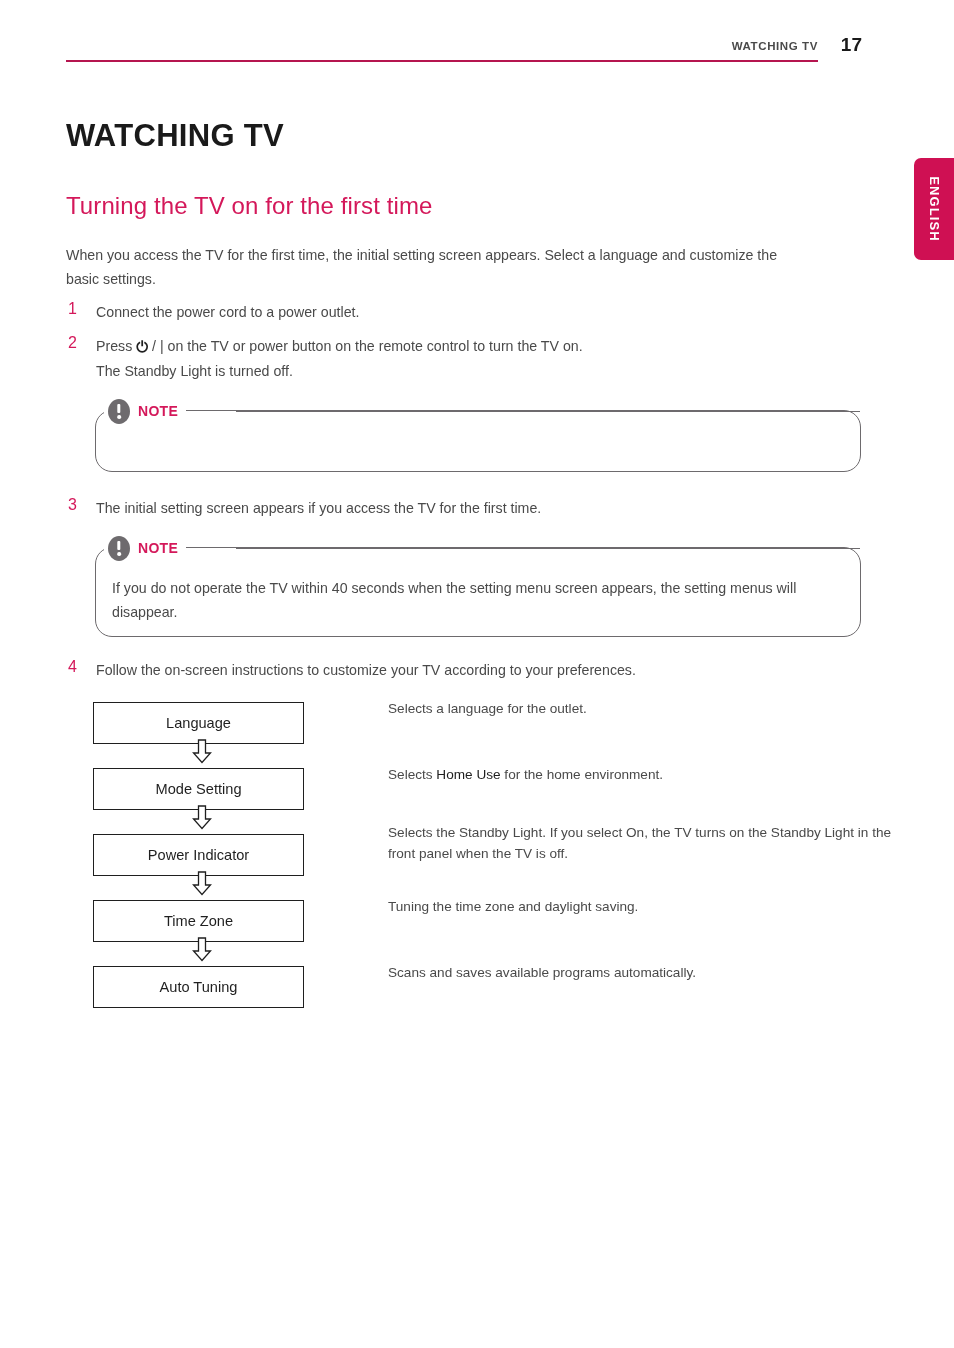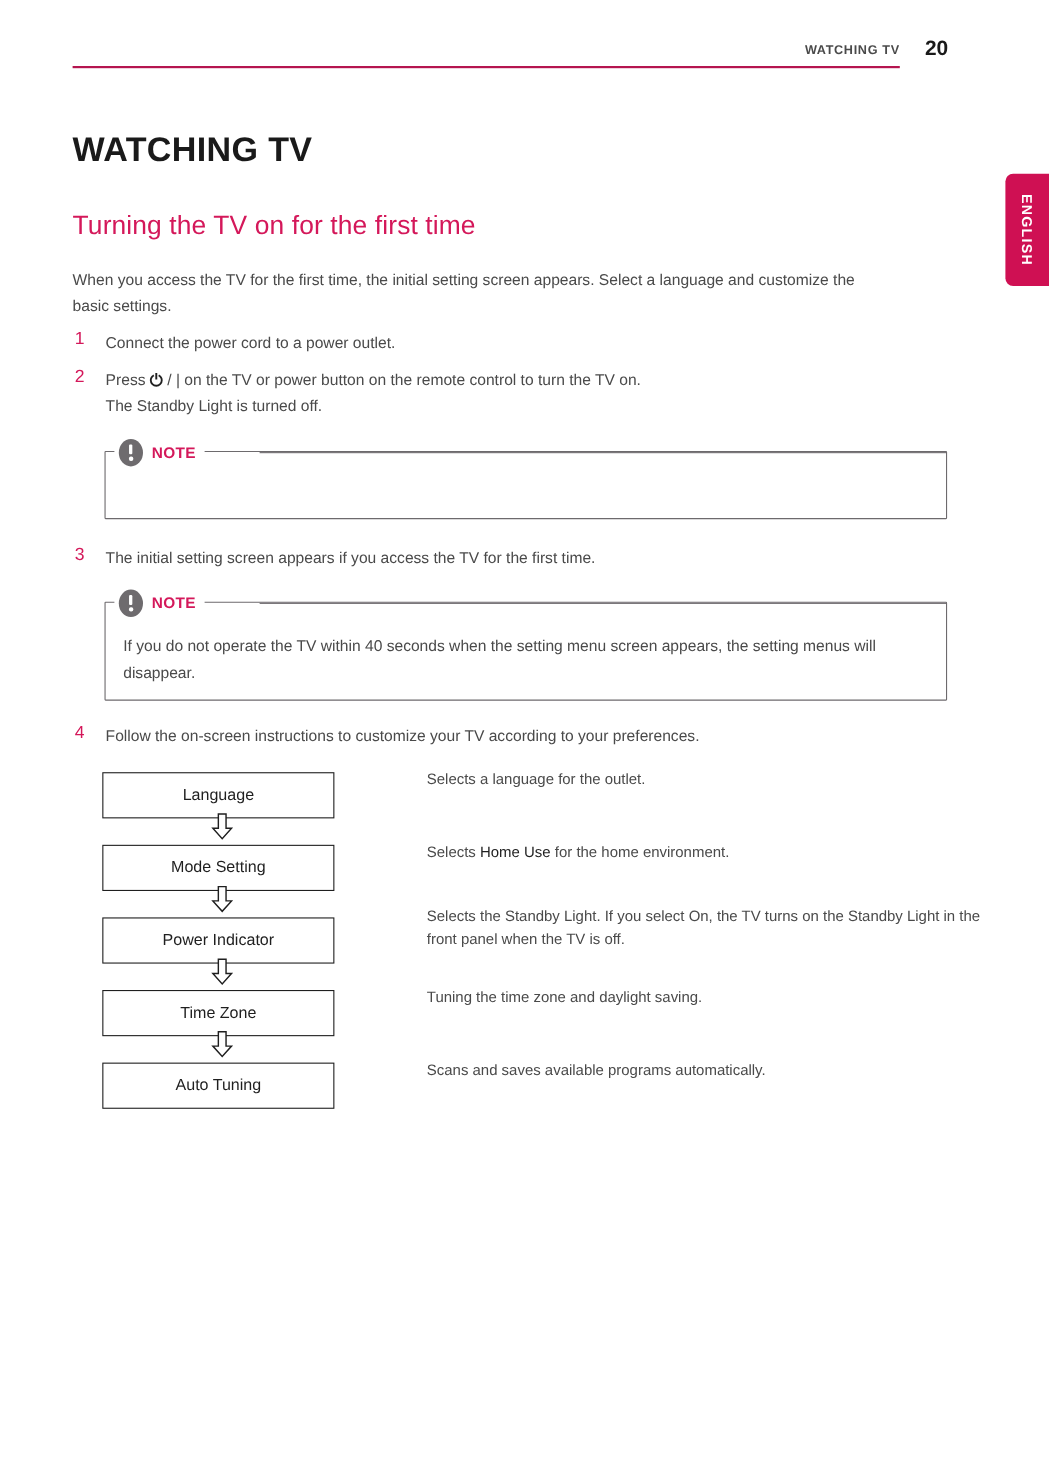--- a/index.html
+++ b/index.html
@@ -145,21 +145,21 @@
     color: #1f1f1f;
     vertical-align: -1px;
   }
 
   
   .note {
     position: absolute;
     left: 29px;
     width: 766px;
     border: 1px solid #6d6a6d;
-    border-radius: 1px;
+    border-radius: 17px;
     box-sizing: border-box;
   }
   .note-1 { top: 410px; height: 62px; }
   .note-2 { top: 547px; height: 90px; }
 
   .note-head {
     position: absolute;
     top: -13px;
     left: 8px;
     height: 26px;
@@ -267,21 +267,21 @@
     left: 98px;
     top: 4px;
   }
   .bold { font-weight: normal; color: #1f1f1f; }
 </style>
 </head>
 <body>
 
 <div class="header">
   <div class="header-chapter">WATCHING TV</div>
-  <div class="header-pagenum">20</div>
+  <div class="header-pagenum">17</div>
   <div class="header-rule"></div>
 </div>
 
 <div class="lang-tab">
   <span class="lang-tab-label">ENGLISH</span>
 </div>
 
 <div class="page">
 
   <h1 class="chapter-title">WATCHING TV</h1>

